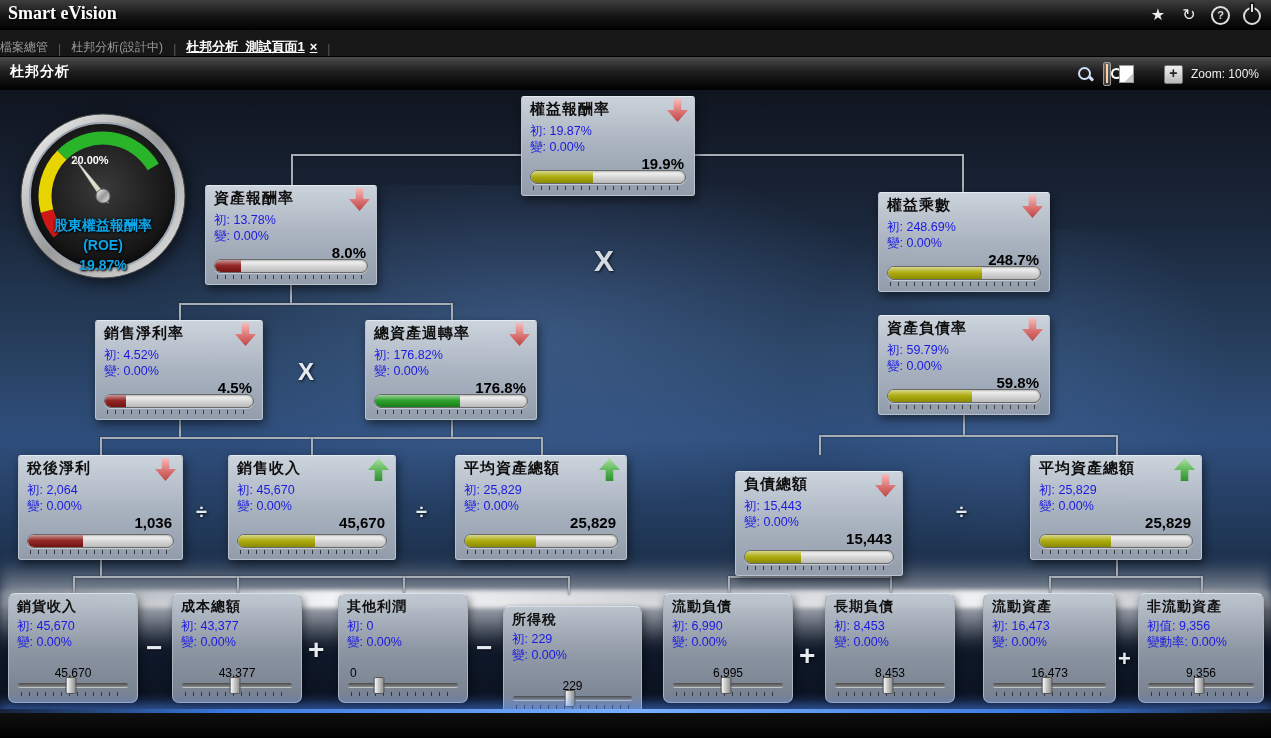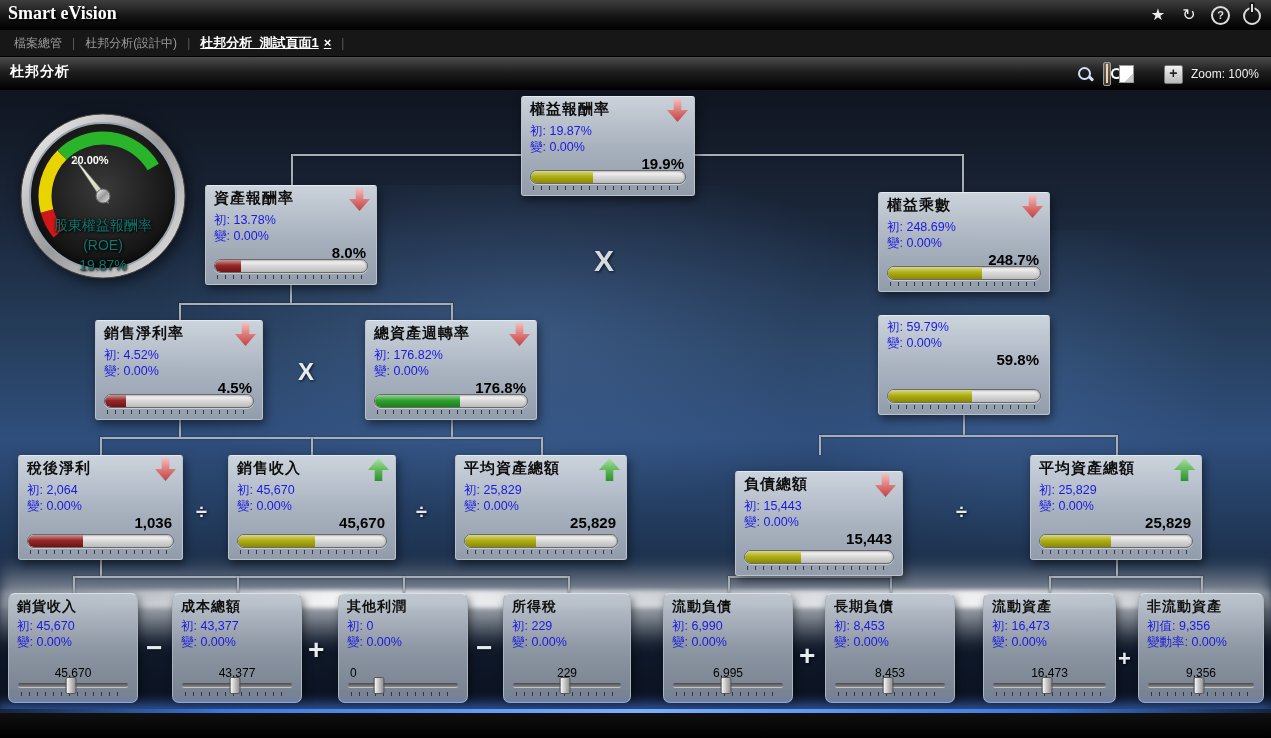--- a/index.html
+++ b/index.html
@@ -12,21 +12,21 @@
     font-weight:bold;font-size:18px;color:#fff;text-shadow:2px 2px 2px rgba(0,0,0,.9);}
   .topicons{position:absolute;right:10px;top:5px;display:flex;gap:13px;align-items:center;}
   .ticon{color:#eee;font-size:16px;width:18px;text-align:center;cursor:pointer;line-height:18px;}
   .circ{width:15px;height:15px;border:2px solid #ddd;border-radius:50%;color:#ddd;font-size:11px;
     line-height:15px;text-align:center;font-weight:bold;cursor:pointer;}
   .pwr{position:relative;width:14px;height:14px;border:2px solid #ddd;border-radius:50%;margin-top:2px;cursor:pointer;}
   .pwr::after{content:"";position:absolute;left:calc(50% - 1px);top:-5px;width:2px;height:8px;background:#ddd;box-shadow:0 0 0 1.5px #111;}
 
   
   .tabbar{position:absolute;left:0;top:30px;width:100%;height:27px;background:#171717;
-    border-bottom:1px solid #000;display:flex;align-items:center;padding-left:14px;gap:10px;
+    border-bottom:1px solid #000;display:flex;align-items:flex-end;gap:10px;
     font-size:12px;color:#9a9a9a;box-sizing:border-box;}
   .tab{cursor:pointer;white-space:nowrap;}
   .tab.active{color:#fff;font-weight:bold;font-size:13px;text-decoration:underline;}
   .tabsep{color:#5a5a5a;}
   .tabclose{margin-left:5px;color:#fff;cursor:pointer;}
 
   
   .toolbar{position:absolute;left:0;top:57px;width:100%;height:33px;
     background:linear-gradient(180deg,#4c4c4c,#1e1e1e 45%,#000);border-bottom:1px solid #111;}
   .pagetitle{position:absolute;left:10px;top:6px;font-size:14px;font-weight:bold;color:#fff;letter-spacing:1px;}
@@ -54,21 +54,21 @@
     filter:blur(7px);opacity:.85;}
   .beam2{position:absolute;left:0;top:500px;width:1271px;height:18px;
     background:linear-gradient(90deg,rgba(255,255,255,.1),rgba(255,255,255,.95) 28%,rgba(255,255,255,.55) 54%,rgba(255,255,255,.9) 80%,rgba(255,255,255,.15));
     filter:blur(2px);}
 
   
   .ln{position:absolute;background:#a8aeb6;box-shadow:0 0 2px rgba(0,0,0,.45);}
 
   
   .gauge{position:absolute;left:18px;top:111px;width:170px;height:170px;filter:drop-shadow(3px 4px 8px rgba(0,0,0,.6));}
-  .gauge-labels{position:absolute;left:0;top:104px;width:100%;text-align:center;color:#0f766e;font-weight:normal;
+  .gauge-labels{position:absolute;left:0;top:104px;width:100%;text-align:center;color:#0ea5e9;font-weight:bold;
     font-size:14px;line-height:20px;text-shadow:1px 1px 2px #000,0 0 3px #000;}
 
   
   .node{position:absolute;box-sizing:border-box;
     background:linear-gradient(180deg,rgba(209,216,224,.97),rgba(175,184,196,.96) 50%,rgba(150,160,174,.96));
     border:1px solid #b9c2cd;border-top-color:#e2e9f0;border-radius:3px;
     box-shadow:2px 4px 10px rgba(0,0,0,.5);padding-top:3px;cursor:pointer;}
   .nhead{display:flex;justify-content:space-between;align-items:flex-start;padding:0 6px 0 8px;height:23px;}
   .ntitle{font-size:15px;font-weight:bold;color:#101010;letter-spacing:1px;white-space:nowrap;}
   .arr{width:21px;height:23px;margin-top:-1px;flex:none;filter:drop-shadow(1px 1px 1px rgba(0,0,0,.4));}
@@ -301,20 +301,24 @@
     <div class="nvalue">176.8%</div>
     <div class="bar">
         <div class="bar-track">
           <div class="bar-fill" style="width: 56%; background: rgb(30, 154, 30);"></div>
         </div>
         <div class="ticks"></div>
       </div>
   </div>
 
   <div class="node" style="left:878px;top:315px;width:172px;height:100px">
+    <div class="nhead">
+        <span class="ntitle">資產負債率</span>
+        <span class="arr down"></span>
+      </div>
     <div class="nline">初: 59.79%</div>
     <div class="nline">變: 0.00%</div>
     <div class="nvalue">59.8%</div>
     <div class="bar">
         <div class="bar-track">
           <div class="bar-fill" style="width: 55%; background: rgb(169, 168, 0);"></div>
         </div>
         <div class="ticks"></div>
       </div>
   </div>
@@ -431,21 +435,21 @@
     <div class="nline">變: 0.00%</div>
     <div class="slider">
       <div class="slider-value" style="text-align:left;padding-left:2px">0</div>
       <div class="slider-track">
           <div class="slider-thumb" style="left: 28%;"></div>
         </div>
       <div class="ticks"></div>
     </div>
   </div>
 
-  <div class="snode" style="left:503px;top:593px;width:128px;height:110px">
+  <div class="snode" style="left:503px;top:606px;width:139px;height:110px">
     <span class="ntitle">所得稅</span>
     <div class="nline">初: 229</div>
     <div class="nline">變: 0.00%</div>
     <div class="slider">
       <div class="slider-value">229</div>
       <div class="slider-track">
           <div class="slider-thumb" style="left: 48%;"></div>
         </div>
       <div class="ticks"></div>
     </div>

